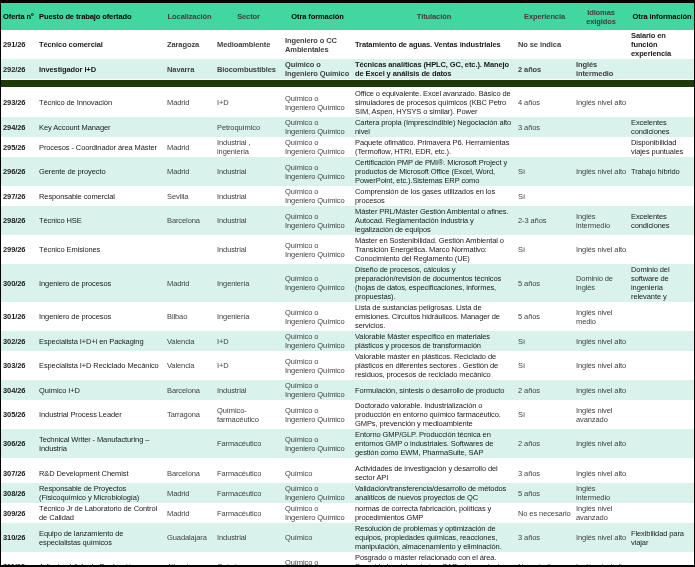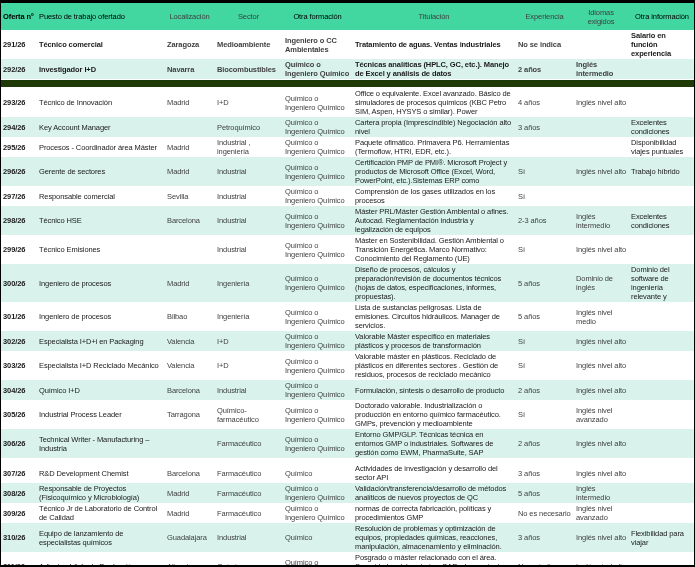--- a/index.html
+++ b/index.html
@@ -19,21 +19,21 @@
   .grid-row{
     display:grid;
     grid-template-columns:36px 128px 50px 68px 70px 163px 58px 55px 67px;
     width:100%;
   }
   .header{
     background:var(--header-bg);
     min-height:27px;
   }
   .header .cell{
-    font-weight:normal;color:#000;
+    font-weight:bold;color:#000;
     justify-content:center;text-align:center;
     align-items:center;
   }
   .header .cell.c1,.header .cell.c2{justify-content:flex-start;text-align:left;}
   .cell{
     font-size:7.5px;line-height:1.2;letter-spacing:-0.1px;
     color:var(--ink);
     padding:1px 3px 1px 2px;
     display:flex;align-items:center;
     overflow:hidden;
@@ -115,21 +115,21 @@
     <div class="cell c3">Madrid</div>
     <div class="cell c4">Industrial , ingeniería</div>
     <div class="cell c5">Químico o Ingeniero Químico</div>
     <div class="cell c6">Paquete ofimático. Primavera P6. Herramientas (Termoflow, HTRI, EDR, etc.).</div>
     <div class="cell c7"></div>
     <div class="cell c8"></div>
     <div class="cell c9">Disponibilidad viajes puntuales</div>
   </div>
       <div class="grid-row row shaded">
     <div class="cell c1">296/26</div>
-    <div class="cell c2">Gerente de sectores</div>
+    <div class="cell c2">Gerente de proyecto</div>
     <div class="cell c3">Madrid</div>
     <div class="cell c4">Industrial</div>
     <div class="cell c5">Químico o Ingeniero Químico</div>
     <div class="cell c6">Certificación PMP de PMI®. Microsoft Project y productos de Microsoft Office (Excel, Word, PowerPoint, etc.).Sistemas ERP como</div>
     <div class="cell c7">Sí</div>
     <div class="cell c8">Inglés nivel alto</div>
     <div class="cell c9">Trabajo híbrido</div>
   </div>
       <div class="grid-row row">
     <div class="cell c1">297/26</div>
@@ -229,21 +229,21 @@
     <div class="cell c7">Sí</div>
     <div class="cell c8">Inglés nivel avanzado</div>
     <div class="cell c9"></div>
   </div>
       <div class="grid-row row shaded">
     <div class="cell c1">306/26</div>
     <div class="cell c2">Technical Writer - Manufacturing – Industria</div>
     <div class="cell c3"></div>
     <div class="cell c4">Farmacéutico</div>
     <div class="cell c5">Químico o Ingeniero Químico</div>
-    <div class="cell c6">Entorno GMP/GLP. Técnicas técnica en entornos GMP o industriales. Softwares de gestión como EWM, PharmaSuite, SAP</div>
+    <div class="cell c6">Entorno GMP/GLP. Producción técnica en entornos GMP o industriales. Softwares de gestión como EWM, PharmaSuite, SAP</div>
     <div class="cell c7">2 años</div>
     <div class="cell c8">Inglés nivel alto</div>
     <div class="cell c9"></div>
   </div>
       <div class="spacer"></div>
       <div class="grid-row row">
     <div class="cell c1">307/26</div>
     <div class="cell c2">R&amp;D Development Chemist</div>
     <div class="cell c3">Barcelona</div>
     <div class="cell c4">Farmacéutico</div>

